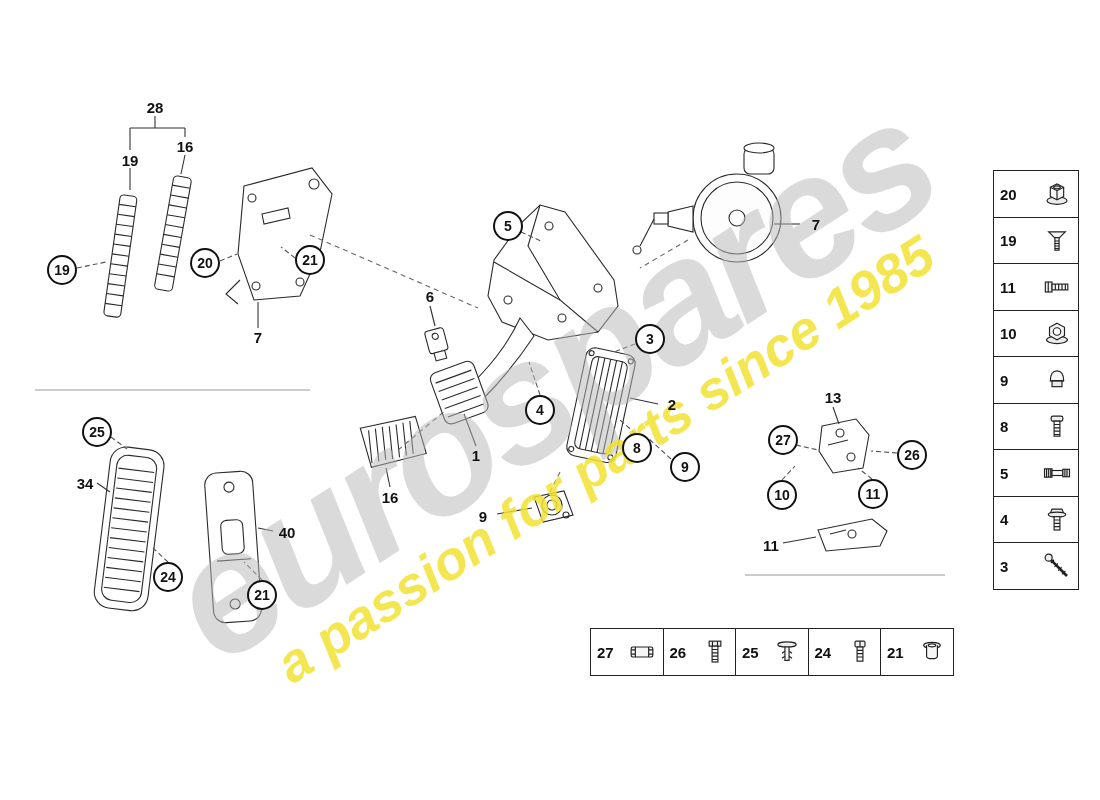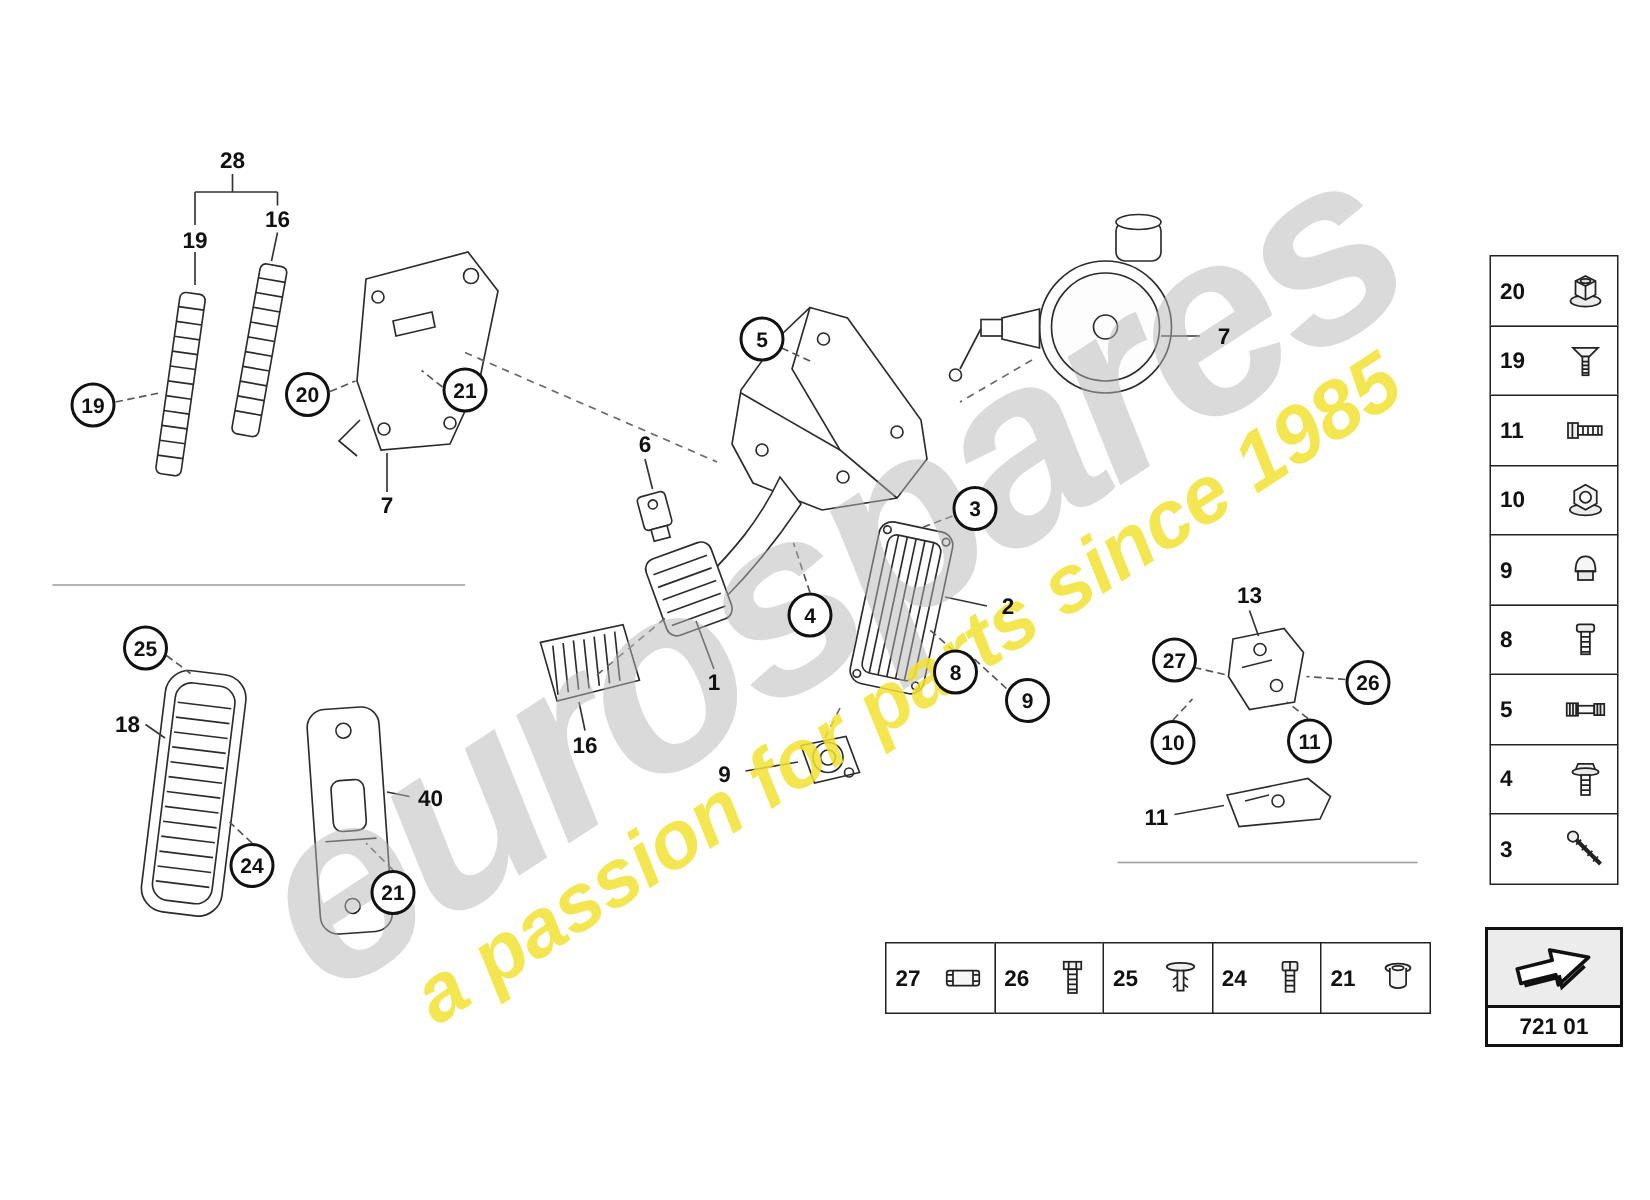--- a/index.html
+++ b/index.html
@@ -235,21 +235,21 @@
       <div class="callout plain" style="left: 816px; top: 224px;">7</div>
       <div class="callout" style="left: 650px; top: 339px;">3</div>
       <div class="callout plain" style="left: 672px; top: 404px;">2</div>
       <div class="callout" style="left: 540px; top: 410px;">4</div>
       <div class="callout" style="left: 637px; top: 448px;">8</div>
       <div class="callout" style="left: 685px; top: 467px;">9</div>
       <div class="callout plain" style="left: 476px; top: 455px;">1</div>
       <div class="callout plain" style="left: 390px; top: 497px;">16</div>
       <div class="callout plain" style="left: 483px; top: 516px;">9</div>
       <div class="callout" style="left: 97px; top: 432px;">25</div>
-      <div class="callout plain" style="left: 85px; top: 483px;">18</div>
+      <div class="callout plain" style="left: 85px; top: 483px;">34</div>
       <div class="callout plain" style="left: 287px; top: 532px;">40</div>
       <div class="callout" style="left: 168px; top: 577px;">24</div>
       <div class="callout" style="left: 262px; top: 595px;">21</div>
       <div class="callout" style="left: 783px; top: 440px;">27</div>
       <div class="callout plain" style="left: 833px; top: 397px;">13</div>
       <div class="callout" style="left: 912px; top: 455px;">26</div>
       <div class="callout" style="left: 782px; top: 495px;">10</div>
       <div class="callout" style="left: 873px; top: 494px;">11</div>
       <div class="callout plain" style="left: 771px; top: 545px;">11</div>
     </div>
@@ -428,25 +428,14 @@
             <g stroke="#222" stroke-width="1.4">
               <ellipse cx="18" cy="10" rx="10" ry="3.6" fill="#efefef"></ellipse>
               <path d="M11.5 10 V23 a6.5 3 0 0 0 13 0 V10" fill="#f6f6f6"></path>
               <ellipse cx="18" cy="10" rx="4.5" ry="1.8" fill="#fff"></ellipse>
             </g>
           </svg>
         </span>
       </div>
     </div>
 
-  <div id="partcode">
-    <div class="arrow-wrap">
-      <svg width="64" height="40" viewBox="0 0 64 40">
-        <g transform="rotate(-14 32 20)">
-          <path d="M8 25 L32 25 L32 32 L56 19 L32 8 L32 15 L8 15 Z" fill="#fff" stroke="#111" stroke-width="2.4" stroke-linejoin="round"></path>
-          <path d="M10 27 L34 27 L34 34 L52 24" fill="none" stroke="#111" stroke-width="2.4"></path>
-        </g>
-      </svg>
-    </div>
-    <div class="code-wrap">721 01</div>
-  </div>
 
 </div>
 
 </body></html>

